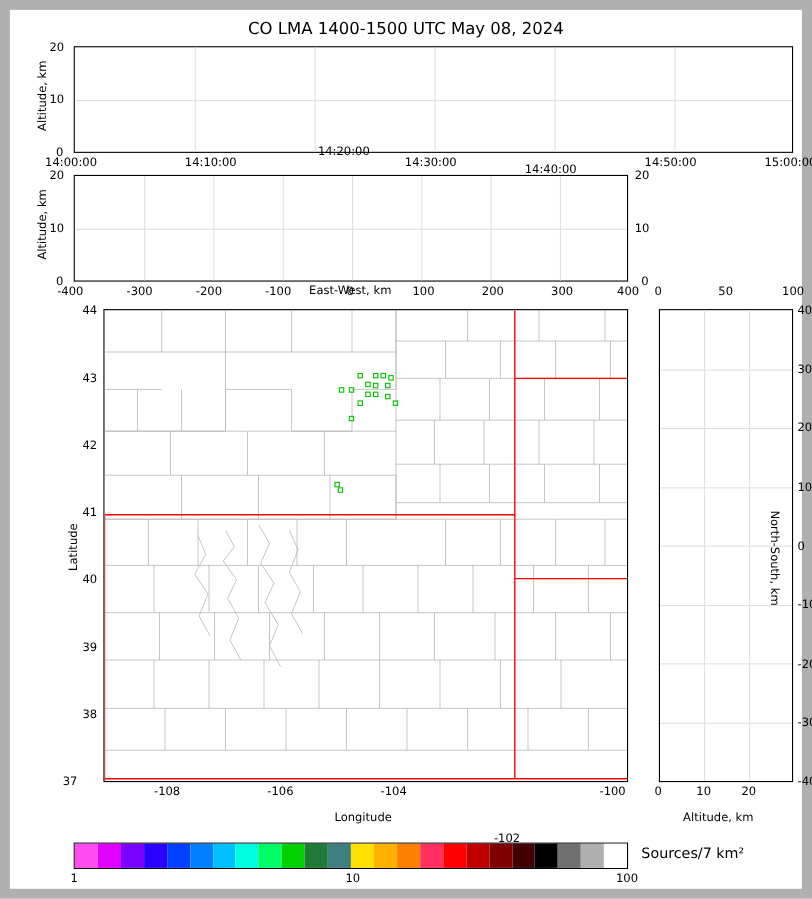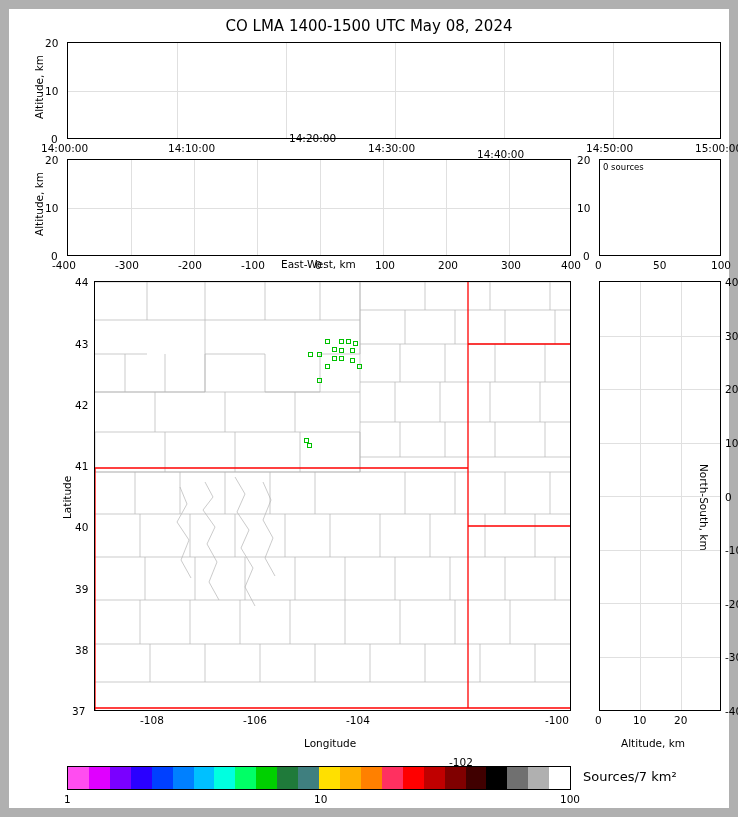--- a/index.html
+++ b/index.html
@@ -79,23 +79,20 @@
   <div class="tick-lbl" style="left:106px;top:250px;">-300</div>
   <div class="tick-lbl" style="left:169px;top:250px;">-200</div>
   <div class="tick-lbl" style="left:232px;top:250px;">-100</div>
   <div class="tick-lbl" style="left:306px;top:250px;">0</div>
   <div class="tick-lbl" style="left:366px;top:250px;">100</div>
   <div class="tick-lbl" style="left:429px;top:250px;">200</div>
   <div class="tick-lbl" style="left:492px;top:250px;">300</div>
   <div class="tick-lbl" style="left:552px;top:250px;">400</div>
   <div class="ax-lbl" style="left:272px;top:249px;">East-West, km</div>
 
-  <div class="axes" style="left:590px;top:150px;width:122px;height:97px;">
-    <div class="src-note" style="left:3px;top:2px;">0 sources</div>
-  </div>
   <div class="tick-lbl" style="left:568px;top:145px;">20</div>
   <div class="tick-lbl" style="left:568px;top:193px;">10</div>
   <div class="tick-lbl" style="left:574px;top:241px;">0</div>
   <div class="tick-lbl" style="left:586px;top:250px;">0</div>
   <div class="tick-lbl" style="left:644px;top:250px;">50</div>
   <div class="tick-lbl" style="left:702px;top:250px;">100</div>
 
   <div class="axes" style="left:85px;top:272px;width:477px;height:430px;overflow:hidden;">
     <svg width="475" height="428" viewBox="0 0 475 428">
       <g stroke="#b4b4b4" stroke-width="0.7" fill="none">
@@ -239,21 +236,21 @@
     <div class="pt" style="left:212px;top:161px;"></div>
   </div>
 
   <div class="tick-lbl" style="left:66px;top:267px;">44</div>
   <div class="tick-lbl" style="left:66px;top:329px;">43</div>
   <div class="tick-lbl" style="left:66px;top:390px;">42</div>
   <div class="tick-lbl" style="left:66px;top:451px;">41</div>
   <div class="tick-lbl" style="left:66px;top:512px;">40</div>
   <div class="tick-lbl" style="left:66px;top:574px;">39</div>
   <div class="tick-lbl" style="left:66px;top:635px;">38</div>
-  <div class="tick-lbl" style="left:63px;top:696px;">37</div>
+  <div class="tick-lbl" style="left:48px;top:696px;">37</div>
   <div class="ax-lbl rot" style="left:52px;top:510px;">Latitude</div>
 
   <div class="tick-lbl" style="left:131px;top:705px;">-108</div>
   <div class="tick-lbl" style="left:234px;top:705px;">-106</div>
   <div class="tick-lbl" style="left:337px;top:705px;">-104</div>
   <div class="tick-lbl" style="left:440px;top:705px;margin-top:42px;">-102</div>
   <div class="tick-lbl" style="left:536px;top:705px;">-100</div>
   <div class="ax-lbl" style="left:295px;top:728px;">Longitude</div>
 
   <div class="axes" style="left:590px;top:272px;width:122px;height:430px;">

